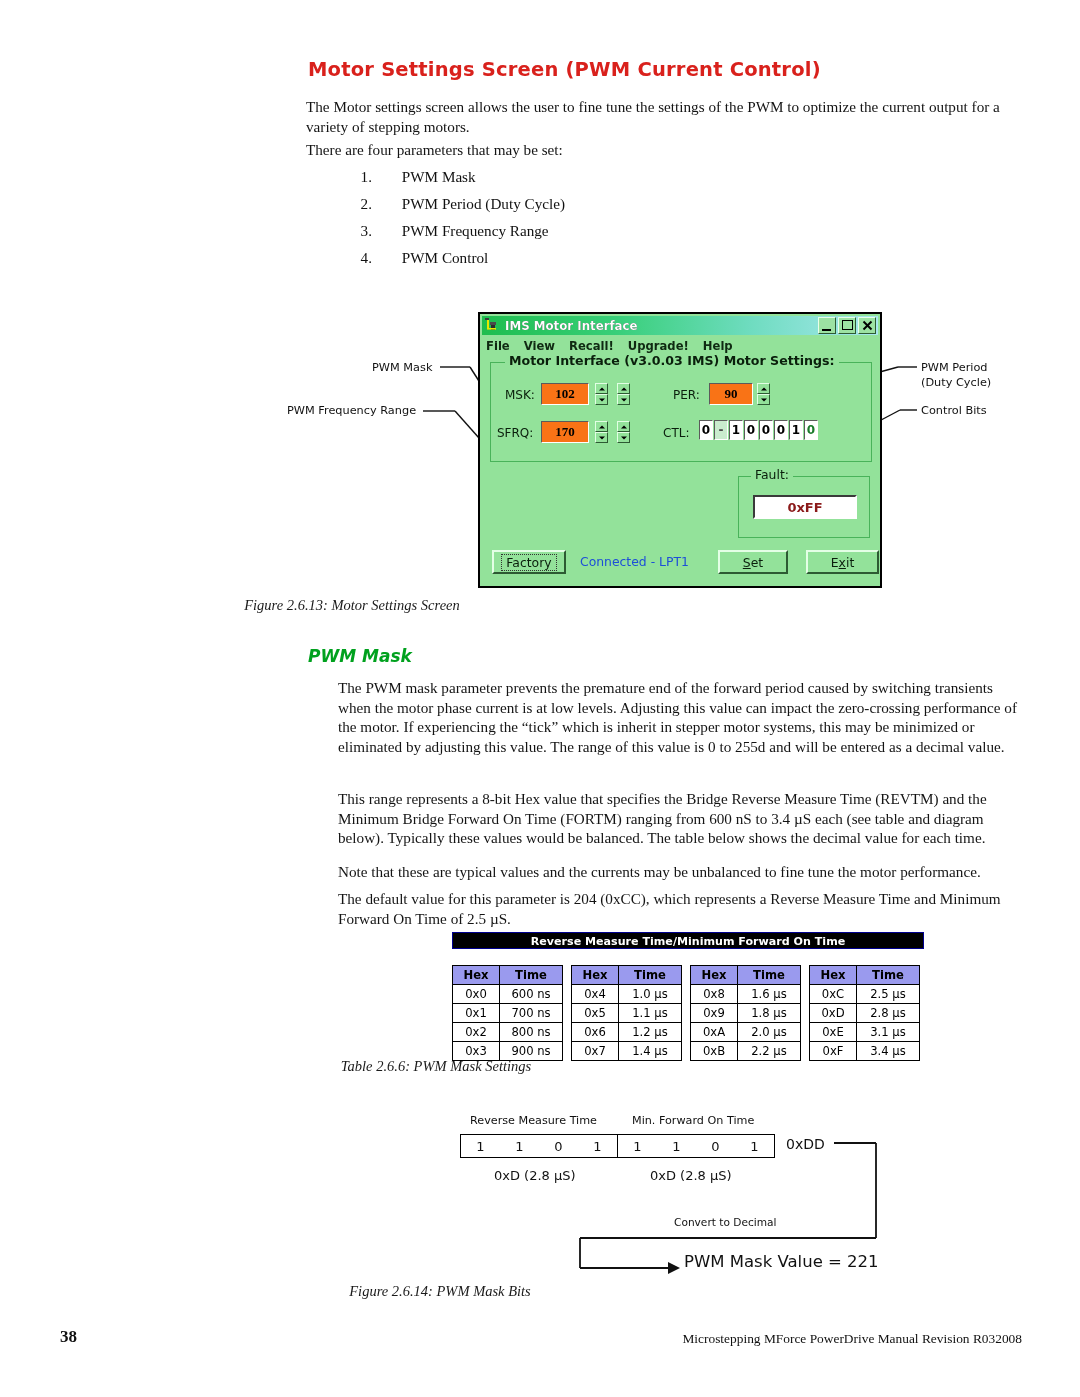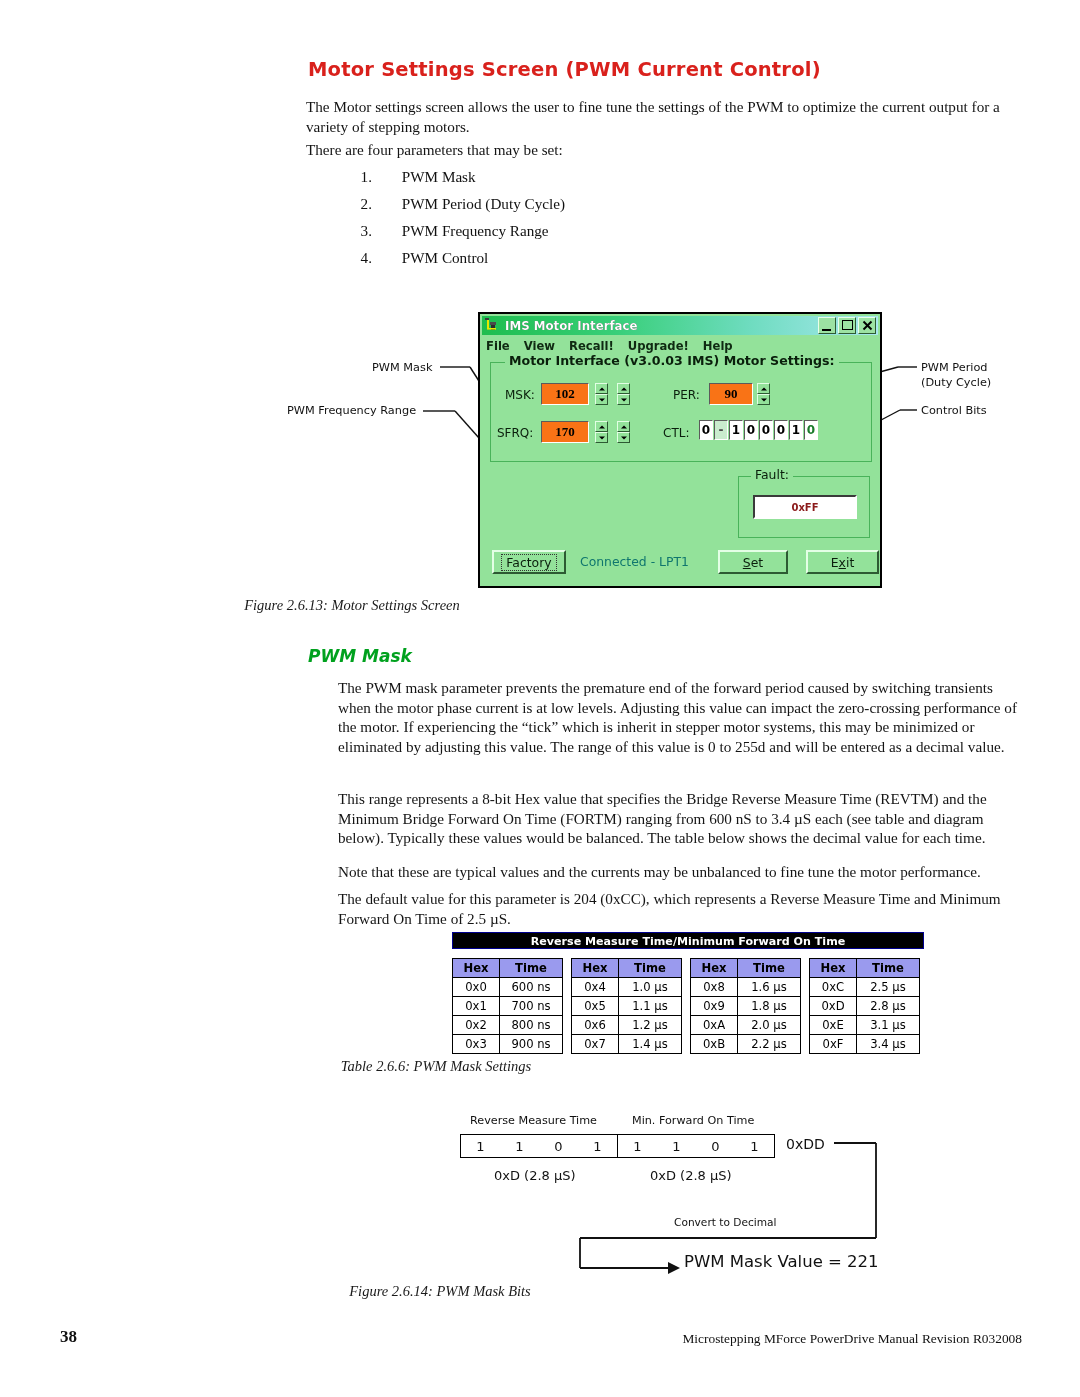--- a/index.html
+++ b/index.html
@@ -163,49 +163,49 @@
   .fault-legend {
     position:absolute; left:12px; top:-10px; background:#93e29a; padding:0 4px;
     font-size:12.4px; color:#0a1f0c;
   }
   .fault-box {
     position:absolute; left:14px; top:18px; width:104px; height:24px;
     background:#ffffff;
     border-top:2px solid #3a3a3a; border-left:2px solid #3a3a3a;
     border-right:2px solid #ffffff; border-bottom:2px solid #ffffff;
     box-sizing:border-box; display:flex; align-items:center; justify-content:center;
-    font-size:10px; font-weight:bold; color:#8b1a1a;
+    font-size:13px; font-weight:bold; color:#8b1a1a;
   }
 
   .btn {
     position:absolute; height:24px; background:#93e29a;
     border-top:2px solid #e4ffe6; border-left:2px solid #e4ffe6;
     border-right:2px solid #2d5a33; border-bottom:2px solid #2d5a33;
     box-sizing:border-box; display:flex; align-items:center; justify-content:center;
     font-size:12.4px; color:#0a1f0c;
   }
   .btn .u { text-decoration:underline; }
   .btn-factory { left:12px; top:236px; width:74px; }
   .btn-factory .inner { border:1px dotted #333; padding:0 4px; }
   .btn-set  { left:238px; top:236px; width:70px; }
   .btn-exit { left:326px; top:236px; width:73px; }
   .status-conn {
     position:absolute; left:100px; top:240px;
-    font-size:12.4px; color:#0f766e; white-space:nowrap;
+    font-size:12.4px; color:#1d4ed8; white-space:nowrap;
   }
 
   
   .hextable { position:absolute; left:452px; top:932px; width:472px; }
   .ht-band {
     background:#000000; color:#ffffff; text-align:center;
     font-family:"DejaVu Sans", sans-serif; font-weight:bold; font-size:11.1px;
     height:17px; line-height:17px;
     border:1px solid #00008f; box-sizing:border-box;
   }
-  .ht-blocks { display:flex; margin-top:9px; }
+  .ht-blocks { display:flex; margin-top:16px; }
   .ht-block { }
   .ht-block + .ht-block { margin-left:8px; }
   .ht-block table { border-collapse:collapse; }
   .ht-block th {
     background:#9a9aee; color:#000;
     font-family:"DejaVu Sans", sans-serif; font-weight:bold; font-size:11.6px;
     border:1px solid #000; height:18px; padding:0 2px;
     text-align:center;
   }
   .ht-block td {

